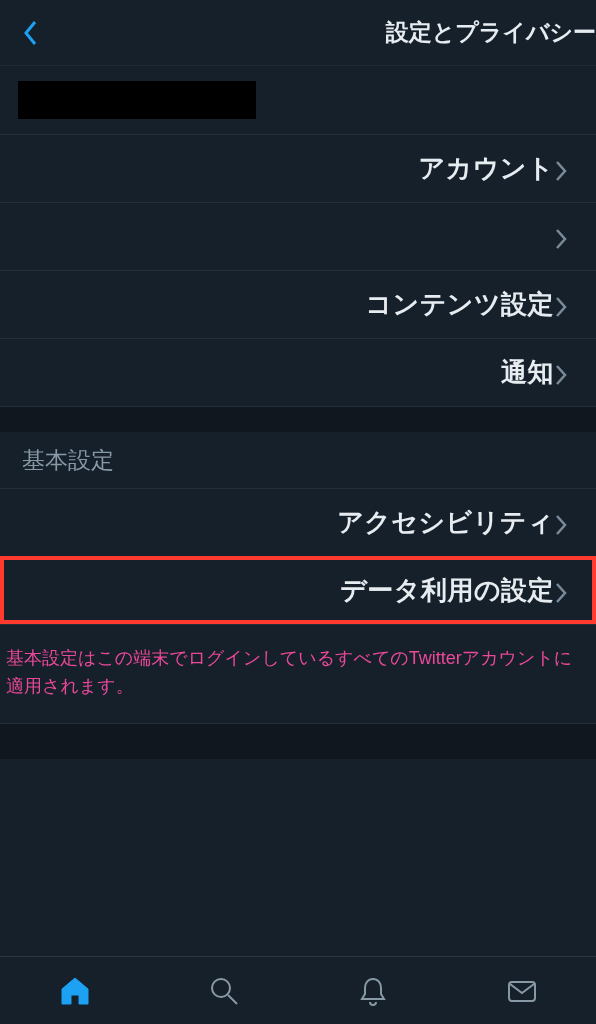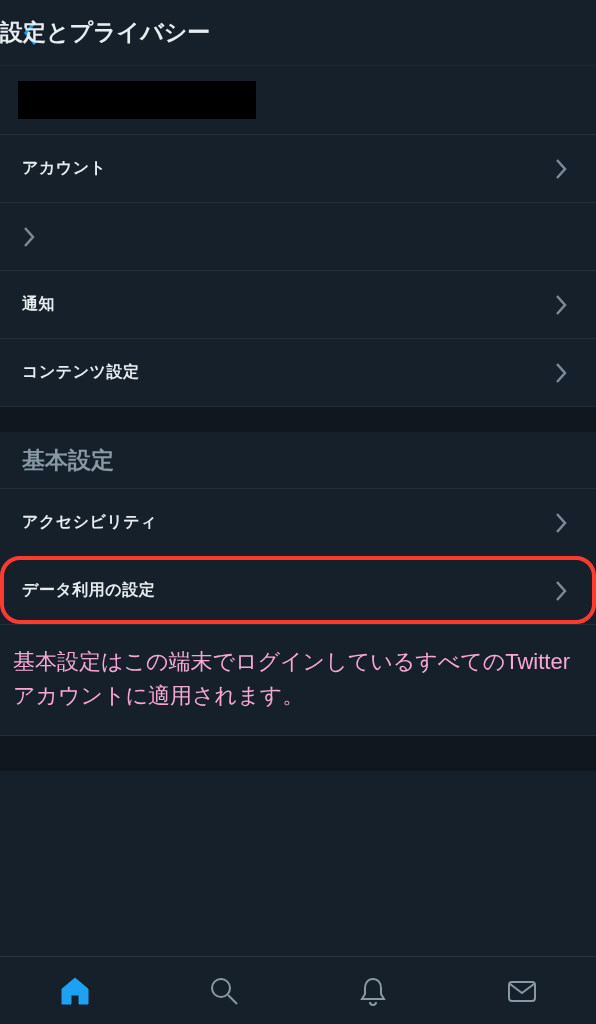--- a/index.html
+++ b/index.html
@@ -26,21 +26,21 @@
     width: 34px;
     height: 34px;
     display: flex;
     align-items: center;
     justify-content: center;
   }
   .back svg { width: 18px; height: 28px; stroke: #1da1f2; stroke-width: 3; fill: none; }
   .header-title {
     position: absolute;
     left: 0; right: 0;
-    text-align: left;
+    text-align: right;
     font-size: 23px;
     font-weight: 700;
     pointer-events: none;
   }
 
   
   .content { flex: 1; overflow: hidden; }
 
   .account-block {
     height: 68px;
@@ -53,53 +53,52 @@
     height: 38px;
     background: #000;
   }
 
   .row {
     height: 68px;
     display: flex;
     align-items: center;
     padding: 0 28px 0 22px;
     border-top: 1px solid #222e3a;
-    font-size: 16px;
+    font-size: 26px;
     font-weight: 700;
     letter-spacing: 0.5px;
-    justify-content: space-between;
+    justify-content: flex-end;
     cursor: pointer;
   }
   .row:first-of-type { border-top: 1px solid #222e3a; }
   .chev { width: 14px; height: 22px; flex: none; }
   .chev svg { width: 14px; height: 22px; stroke: #7a8a99; stroke-width: 2.5; fill: none; }
 
   .section-spacer { height: 26px; background: #10171f; border-top: 1px solid #222e3a; }
   .section-header {
     height: 56px;
     display: flex;
     align-items: center;
     padding-left: 22px;
     font-size: 23px;
-    font-weight: 700;
+    font-weight: 400;
     color: #8899a6;
     background: #15202b;
   }
 
   .highlight {
     outline: 4px solid #ff3b30;
     outline-offset: -4px;
-    border-radius: 20px;
   }
 
   .footer-note {
-    padding: 20px 22px 22px 13px;
-    font-size: 22px;
+    padding: 20px 22px 22px 6px;
+    font-size: 18px;
     line-height: 1.55;
-    color: #f9a8d4;
+    color: #ec4899;
     border-top: 1px solid #222e3a;
   }
 
   .end-spacer { height: 36px; background: #10171f; border-top: 1px solid #222e3a; }
 
   
   .tabbar {
     height: 68px;
     border-top: 1px solid #2a3744;
     display: flex;
@@ -138,27 +137,27 @@
     <span class="chev"><svg viewBox="0 0 14 22">
           <path d="M3 2 L11 11 L3 20"></path>
         </svg></span>
   </div>
   <div class="row">
     <span class="chev"><svg viewBox="0 0 14 22">
           <path d="M3 2 L11 11 L3 20"></path>
         </svg></span>
   </div>
   <div class="row">
+    <span>コンテンツ設定</span>
+    <span class="chev"><svg viewBox="0 0 14 22">
+          <path d="M3 2 L11 11 L3 20"></path>
+        </svg></span>
+  </div>
+  <div class="row">
     <span>通知</span>
-    <span class="chev"><svg viewBox="0 0 14 22">
-          <path d="M3 2 L11 11 L3 20"></path>
-        </svg></span>
-  </div>
-  <div class="row">
-    <span>コンテンツ設定</span>
     <span class="chev"><svg viewBox="0 0 14 22">
           <path d="M3 2 L11 11 L3 20"></path>
         </svg></span>
   </div>
 
   <div class="section-spacer"></div>
   <div class="section-header">基本設定</div>
 
   <div class="row">
     <span>アクセシビリティ</span>

